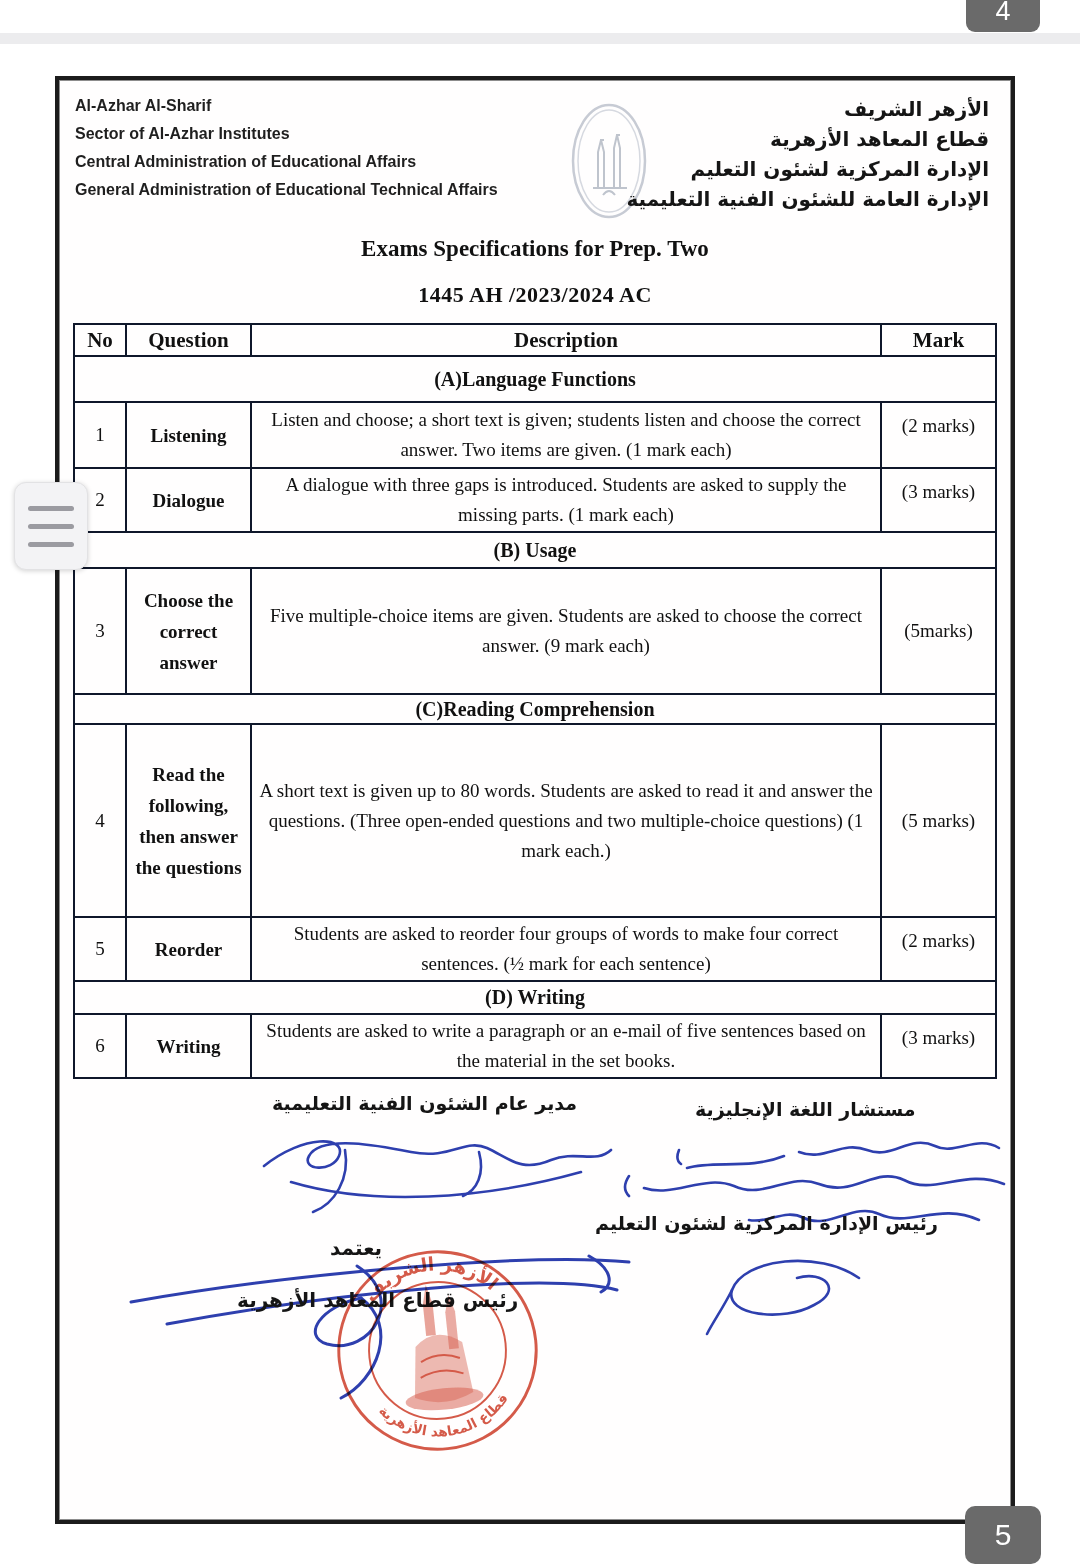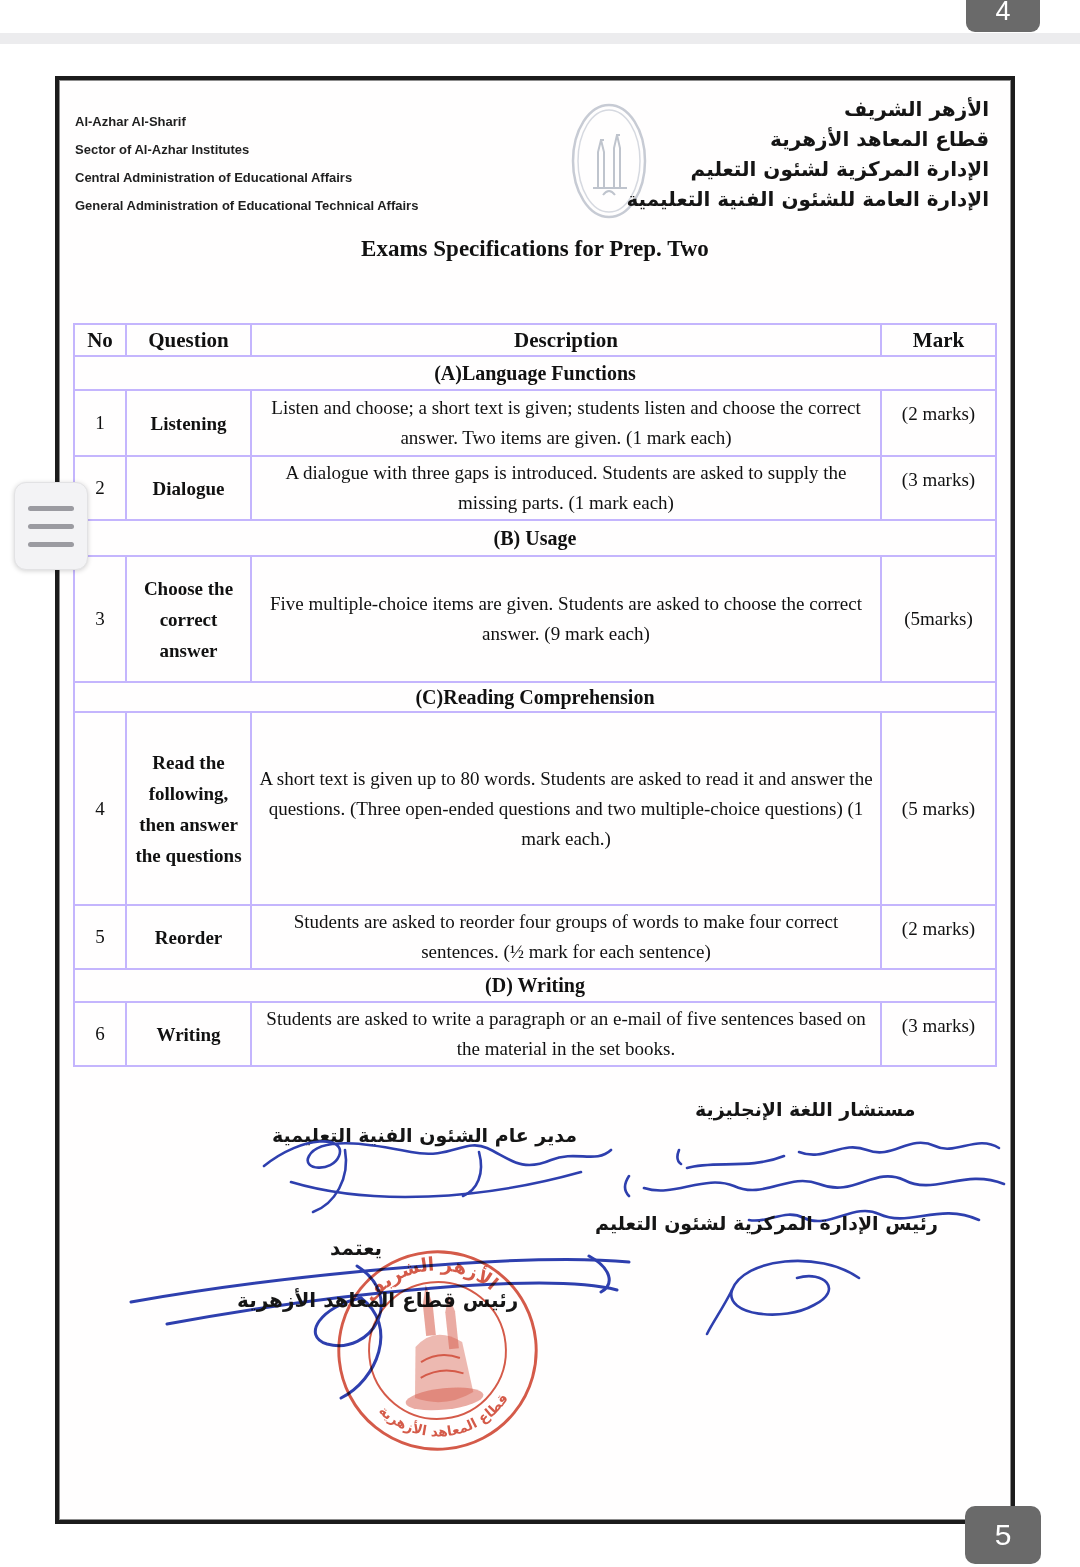--- a/index.html
+++ b/index.html
@@ -15,34 +15,34 @@
   .drag-handle{position:absolute;left:14px;top:482px;width:72px;height:86px;background:#f3f3f5;
          border:1px solid #e2e2e4;border-radius:12px;box-shadow:0 1px 5px rgba(0,0,0,.18);
          display:flex;flex-direction:column;align-items:center;justify-content:center;gap:13px;z-index:25;}
   .drag-handle .bar{width:46px;height:5px;border-radius:3px;background:#9b9ba1;}
 
   
   .page{position:absolute;left:55px;top:76px;width:952px;height:1440px;background:#fffefe;
         border:4px solid #1c1c1c;box-sizing:content-box;z-index:5;}
   .page-inner-line{position:absolute;inset:0;border:1px solid #8d8d8d;pointer-events:none;}
 
-  .hdr-left{position:absolute;left:16px;top:28px;font-family:"Liberation Sans",sans-serif;
-            font-weight:bold;font-size:13px;line-height:28px;color:#1f1f1f;}
+  .hdr-left{position:absolute;left:16px;top:12px;font-family:"Liberation Sans",sans-serif;
+            font-weight:bold;font-size:16px;line-height:28px;color:#1f1f1f;}
   .hdr-right{position:absolute;right:22px;top:14px;text-align:right;direction:rtl;
              font-family:"DejaVu Sans",sans-serif;font-weight:bold;font-size:20px;line-height:30px;color:#111;}
   .emblem{position:absolute;left:508px;top:20px;}
 
   .doc-title{position:absolute;left:0;top:156px;width:100%;text-align:center;
              font-weight:bold;font-size:23px;color:#111;}
   .doc-date{position:absolute;left:0;top:202px;width:100%;text-align:center;
             font-weight:bold;font-size:22px;color:#111;letter-spacing:.5px;}
 
   table.spec{position:absolute;left:14px;top:243px;border-collapse:collapse;table-layout:fixed;
              width:922px;color:#111;}
-  table.spec td,table.spec th{border:2px solid #c4b5fd;padding:1px 6px;overflow:hidden;text-align:center;}
+  table.spec td,table.spec th{border:2px solid #0f172a;padding:1px 6px;overflow:hidden;text-align:center;}
   th.h{font-size:21px;font-weight:bold;text-align:center;}
   tr.hrow{height:32px;}
   td.section{font-weight:bold;font-size:20px;text-align:center;}
   td.no{text-align:center;font-size:19px;vertical-align:middle;}
   td.q{text-align:center;font-size:19px;font-weight:bold;vertical-align:middle;line-height:31px;}
   td.desc{text-align:center;font-size:19px;vertical-align:middle;line-height:30px;}
   td.mark{text-align:center;font-size:19px;vertical-align:middle;}
   td.mark.vtop{vertical-align:top;padding-top:12px;}
 
   .ar{direction:rtl;font-family:"DejaVu Sans",sans-serif;font-weight:bold;color:#151515;}
@@ -86,36 +86,37 @@
     </div>
 
     <div class="hdr-right ar">
       <div>الأزهر الشريف</div>
       <div>قطاع المعاهد الأزهرية</div>
       <div>الإدارة المركزية لشئون التعليم</div>
       <div>الإدارة العامة للشئون الفنية التعليمية</div>
     </div>
 
     <div class="doc-title">Exams Specifications for Prep. Two</div>
+    <div class="doc-date">1445 AH  /2023/2024 AC</div>
 
     <table class="spec">
       <colgroup>
           <col style="width:52px">
           <col style="width:125px">
           <col style="width:630px">
           <col style="width:115px">
         </colgroup>
       <tbody>
           <tr class="hrow">
         <th class="h">No</th>
         <th class="h">Question</th>
         <th class="h">Description</th>
         <th class="h">Mark</th>
       </tr>
-      <tr style="height:34px">
+      <tr style="height:46px">
         <td class="section" colspan="4">(A)Language Functions</td>
       </tr>
       <tr style="height:66px">
         <td class="no">1</td>
         <td class="q">Listening</td>
         <td class="desc">Listen and choose; a short text is given; students listen and choose the correct answer. Two items are given.  (1 mark each)</td>
         <td class="mark vtop">(2 marks)</td>
       </tr>
       <tr style="height:58px">
         <td class="no">2</td>
@@ -152,21 +153,21 @@
       </tr>
       <tr style="height:62px">
         <td class="no">6</td>
         <td class="q">Writing</td>
         <td class="desc">Students are asked to write a paragraph or an e-mail of five sentences based on the material in the set books.</td>
         <td class="mark vtop">(3 marks)</td>
       </tr>
     </tbody>
       </table>
 
-    <div class="sig-label ar" style="left:213px;top:1012px;margin-top:32px;">مدير عام الشئون الفنية التعليمية</div>
+    <div class="sig-label ar" style="left:213px;top:1012px;">مدير عام الشئون الفنية التعليمية</div>
     <svg class="sig-svg" style="left:190px;top:1038px;" width="380" height="100" viewBox="0 0 380 100">
       <g fill="none" stroke="#2e3fae" stroke-width="2.6" stroke-linecap="round">
         <path d="M15,48 C55,16 98,18 90,38 C83,55 52,52 60,38 C72,16 132,28 162,34 C202,42 216,20 238,30 C260,40 272,55 302,42 C327,32 347,46 362,32"></path>
         <path d="M42,64 C122,88 232,82 332,54"></path>
         <path d="M96,32 C101,60 86,86 64,94"></path>
         <path d="M230,34 C236,56 228,72 214,78"></path>
       </g>
     </svg>
 
     <div class="sig-label ar" style="left:636px;top:1018px;">مستشار اللغة الإنجليزية</div>

